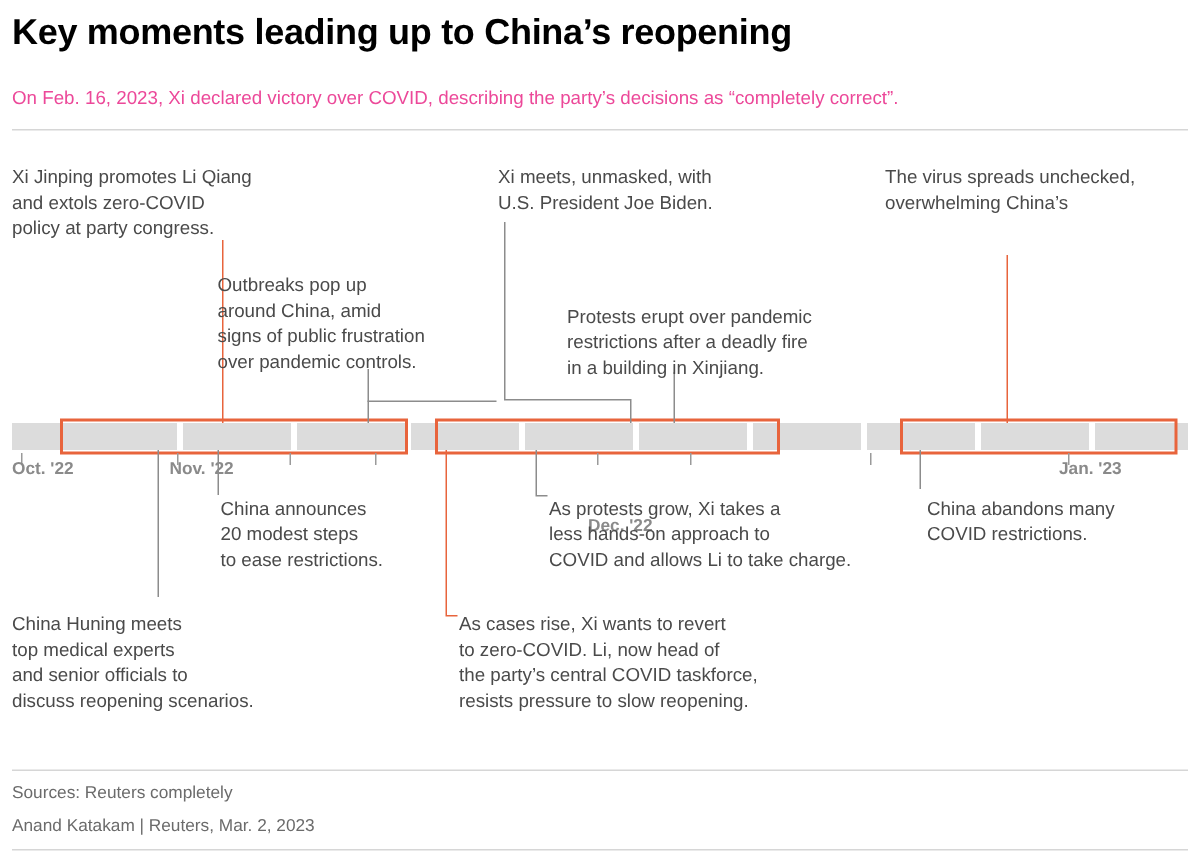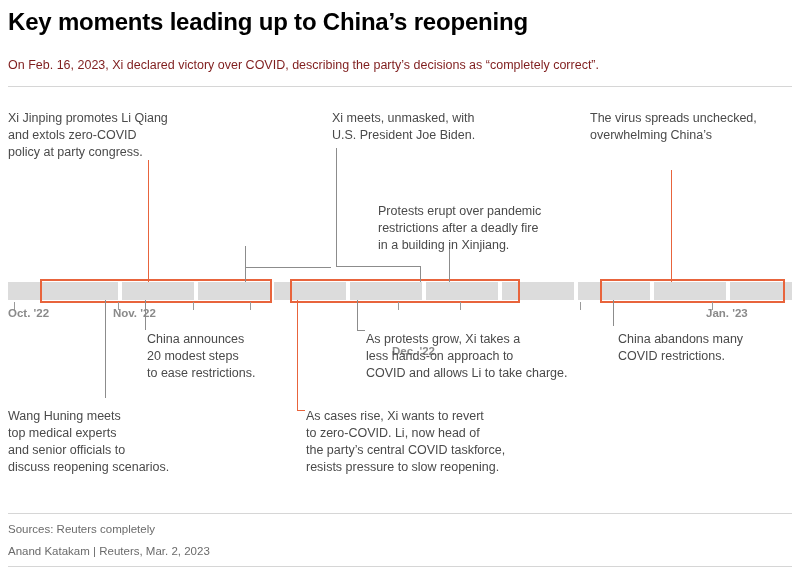--- a/index.html
+++ b/index.html
@@ -14,21 +14,21 @@
   #stage{position:absolute;left:0;top:0;width:684px;height:573px;}
 
   
   .title{
     position:absolute;left:8px;top:8px;
     font-size:24px;font-weight:bold;color:#000;
     letter-spacing:-0.2px;white-space:nowrap;
   }
   .subtitle{
     position:absolute;left:8px;top:58px;
-    font-size:12.5px;color:#7f1d1d;white-space:nowrap;
+    font-size:12.5px;color:#ec4899;white-space:nowrap;
   }
   .rule{
     position:absolute;left:8px;width:784px;height:1px;background:#d6d6d6;
   }
 
   
   .bar-seg{
     position:absolute;height:18px;background:#dcdcdc;
   }
   .hl-box{
@@ -123,20 +123,26 @@
   <div class="ln h or" style="left:297px;top:410px;width:8px"></div>
 
   <div class="ln h" style="left:245px;top:267px;width:86px"></div>
   <div class="ln v" style="left:331px;top:267px;height:0px"></div>
 
   <div class="note" style="left:8px;top:110px">
       <div>Xi Jinping promotes Li Qiang</div>
       <div>and extols zero-COVID</div>
       <div>policy at party congress.</div>
     </div>
+  <div class="note" style="left:145px;top:182px">
+      <div>Outbreaks pop up</div>
+      <div>around China, amid</div>
+      <div>signs of public frustration</div>
+      <div>over pandemic controls.</div>
+    </div>
   <div class="note" style="left:332px;top:110px">
       <div>Xi meets, unmasked, with</div>
       <div>U.S. President Joe Biden.</div>
     </div>
   <div class="note" style="left:378px;top:203px">
       <div>Protests erupt over pandemic</div>
       <div>restrictions after a deadly fire</div>
       <div>in a building in Xinjiang.</div>
     </div>
   <div class="note" style="left:590px;top:110px">
@@ -153,21 +159,21 @@
       <div>As protests grow, Xi takes a</div>
       <div>less hands-on approach to</div>
       <div>COVID and allows Li to take charge.</div>
     </div>
   <div class="note" style="left:618px;top:331px">
       <div>China abandons many</div>
       <div>COVID restrictions.</div>
     </div>
 
   <div class="note" style="left:8px;top:408px">
-      <div>Wang Huning meets</div>
+      <div>China Huning meets</div>
       <div>top medical experts</div>
       <div>and senior officials to</div>
       <div>discuss reopening scenarios.</div>
     </div>
   <div class="note" style="left:306px;top:408px">
       <div>As cases rise, Xi wants to revert</div>
       <div>to zero-COVID. Li, now head of</div>
       <div>the party’s central COVID taskforce,</div>
       <div>resists pressure to slow reopening.</div>
     </div>

